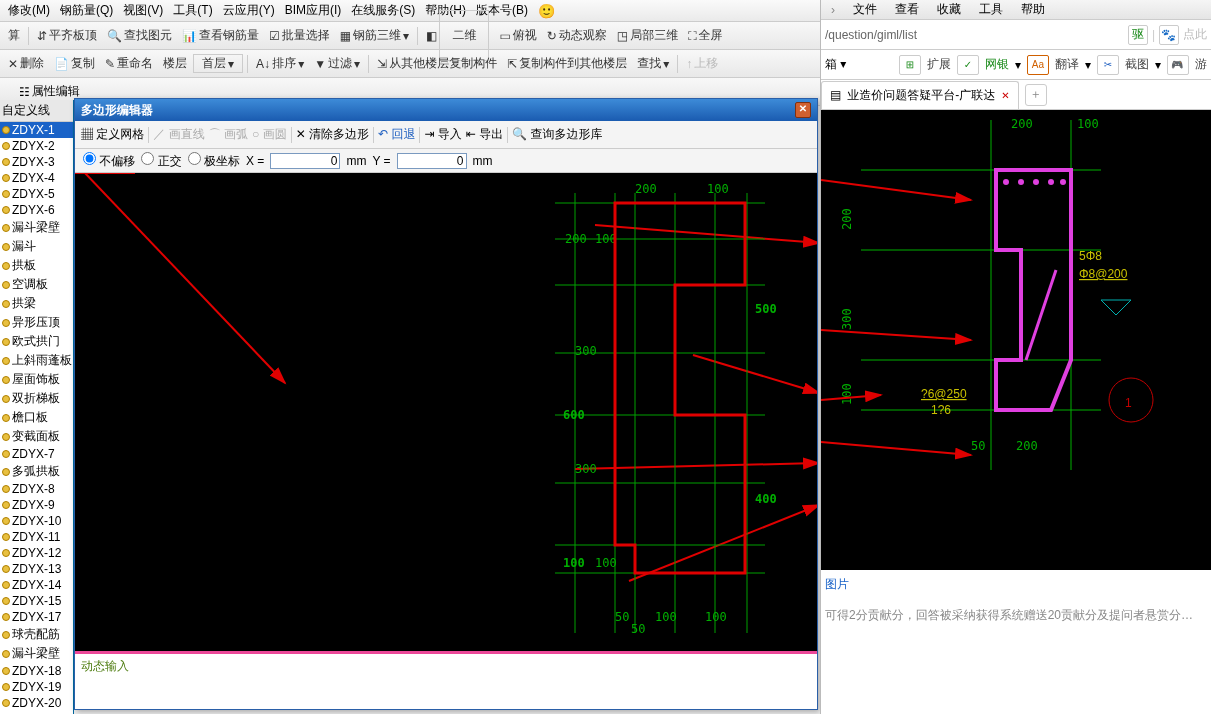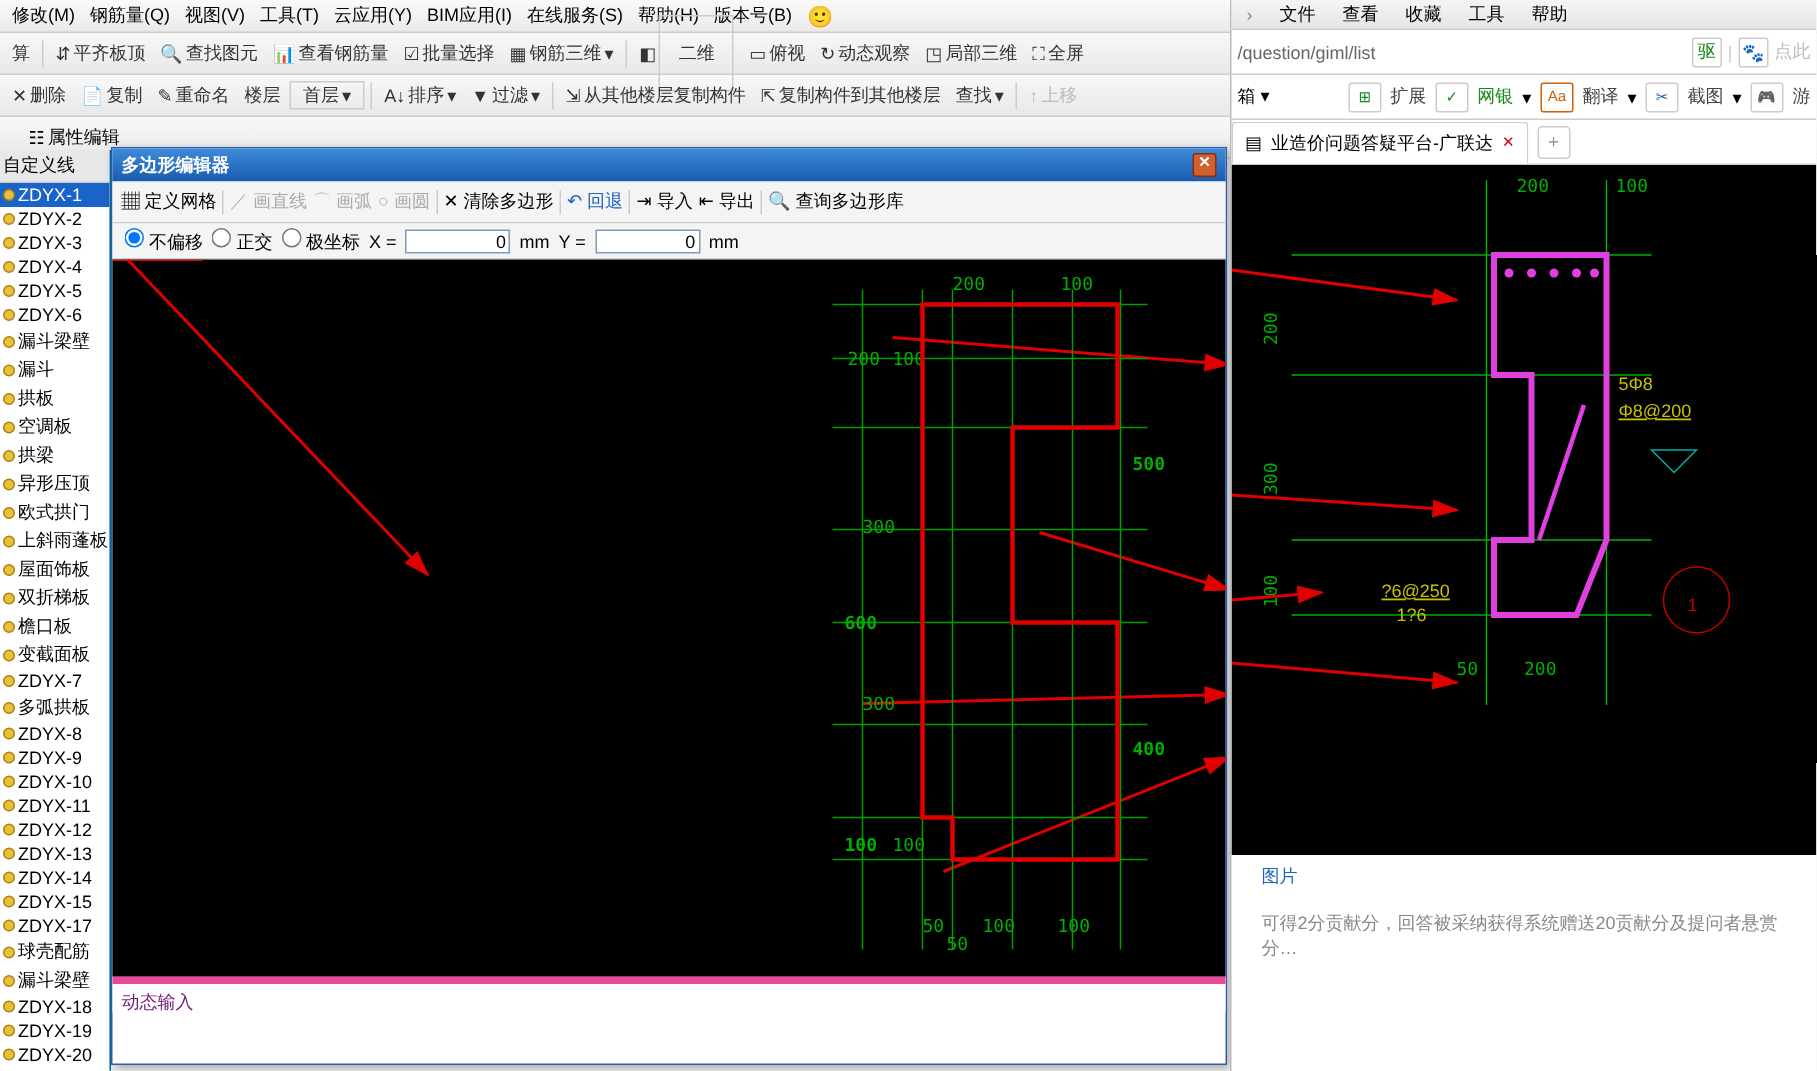--- a/index.html
+++ b/index.html
@@ -17,41 +17,41 @@
   .tree li .dot { width:8px;height:8px;border-radius:50%;background:#e8c040;border:1px solid #b08000; flex:none;}
   .tree li.sel { background:#1a63c8; color:#fff;}
   .dialog { position:absolute; left:74px; top:98px; width:744px; height:612px; background:#fff; border:1px solid #2a5fa8; box-shadow:2px 2px 6px rgba(0,0,0,.3);}
   .dlg-title { height:22px; background:linear-gradient(#3d8bd8,#1a5bb0); color:#fff; font-weight:bold; padding:3px 6px; display:flex; align-items:center;}
   .dlg-title .close { margin-left:auto; width:16px;height:16px;background:#d06030;border:1px solid #803010;color:#fff;text-align:center;line-height:12px;font-size:10px;border-radius:2px;cursor:pointer;}
   .dlg-tool { height:28px; background:#f4f4f4; border-bottom:1px solid #ccc; display:flex; align-items:center; gap:4px; padding:0 6px;}
   .dlg-tool .disabled { color:#aaa;}
   .dlg-opt { height:24px; background:#f4f4f4; border-bottom:1px solid #ccc; display:flex; align-items:center; gap:6px; padding:0 8px;}
   .dlg-opt input[type=text]{ width:70px; height:16px; border:1px solid #7a9ac0; text-align:right; padding-right:2px;}
   .canvas { position:relative; width:100%; height:478px; background:#000; overflow:hidden;}
-  .dyn-input { height:24px; background:#fff; border-top:5px solid #ec4899; padding:4px 6px; color:#701a75;}
+  .dyn-input { height:24px; background:#fff; border-top:3px solid #ec4899; padding:4px 6px; color:#4d7c0f;}
   .dlg-btns { height:34px; display:flex; align-items:center; justify-content:flex-end; gap:8px; padding:0 16px; border-top:1px solid #ccc; background:#f4f4f4;}
   .dlg-btns button { height:22px; padding:0 14px; border:1px solid #888; background:linear-gradient(#fafafa,#e0e0e0); border-radius:2px;}
   
   .browser { position:absolute; left:820px; top:0; right:0; height:100%; background:#fff; border-left:1px solid #bbb; overflow:hidden;}
   .b-top { height:20px; background:linear-gradient(#f5f5f5,#e5e5e5); display:flex; align-items:center; gap:18px; padding:0 10px; border-bottom:1px solid #ccc;}
   .b-top .arrow { color:#888;}
   .b-url { height:30px; display:flex; align-items:center; padding:0 4px; border-bottom:1px solid #ccc;}
   .b-url .addr { color:#666;}
   .b-url .right { margin-left:auto; display:flex; gap:4px; align-items:center;}
   .b-url .sq { width:20px;height:20px;border:1px solid #ccc;border-radius:2px;display:flex;align-items:center;justify-content:center;}
   .b-tools { height:30px; display:flex; align-items:center; gap:6px; padding:0 4px; border-bottom:1px solid #ccc;}
   .b-tools .sq { width:22px;height:20px;border:1px solid #ccc;border-radius:2px;display:flex;align-items:center;justify-content:center;font-size:10px;}
   .b-tools .lab { font-size:12px; color:#444;}
   .b-tools .green{color:#1a8a1a;} .b-tools .orange{color:#d06000;border-color:#d06000;} .b-tools .blue{color:#2060c0;}
   .b-tab { height:30px; display:flex; align-items:center; border-bottom:1px solid #ccc;}
   .b-tab .tab { height:28px; border:1px solid #ccc; border-bottom:none; padding:4px 8px; display:flex; align-items:center; gap:6px; border-radius:3px 3px 0 0; background:#fff;}
   .b-tab .x{color:#c00;font-size:10px;}
   .b-tab .newtab { width:22px;height:22px;margin-left:6px;border:1px solid #ccc;border-radius:3px;display:flex;align-items:center;justify-content:center;color:#888;}
   .b-content { position:relative; height:460px; background:#000; overflow:hidden;}
-  .b-below { padding:6px 20px; color:#888;}
+  .b-below { padding:6px 4px; color:#888;}
   .b-below .blue { color:#1a63c8;}
   .ph { color:#bbb;}
   .sep-v { width:8px;}
   
   .dimtext { fill:#00b000; font-family:monospace; }
   .dimtextR { fill:#00b000; font-family:monospace; font-weight:bold;}
   .ylab { fill:#c8c000; font-family:sans-serif;}
   .attrbtn { display:flex; align-items:center; gap:2px; padding:2px 4px; border:1px solid transparent;}
 </style>
 </head>

